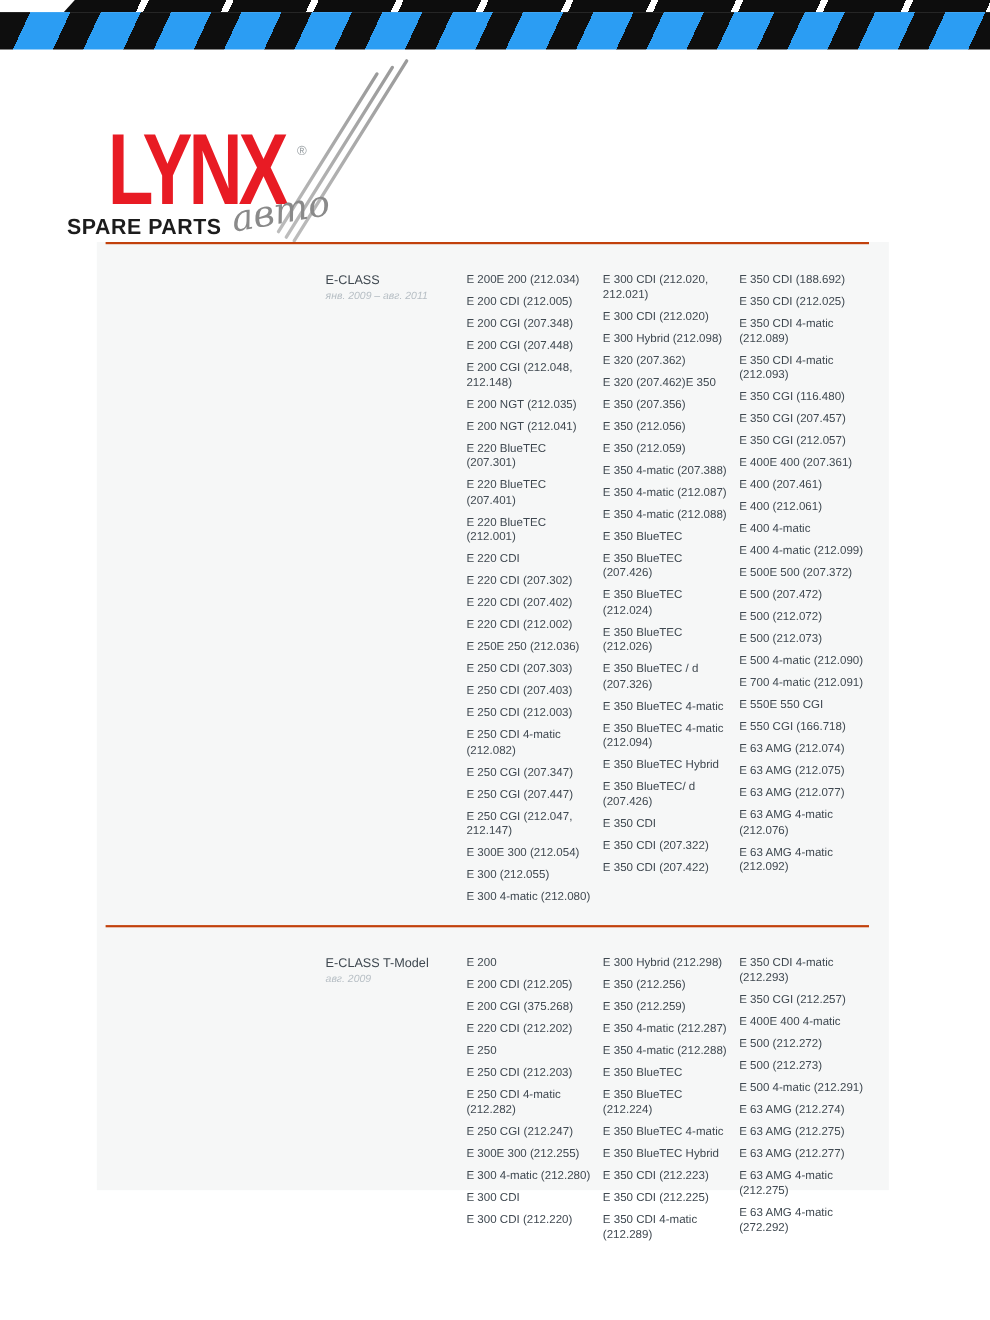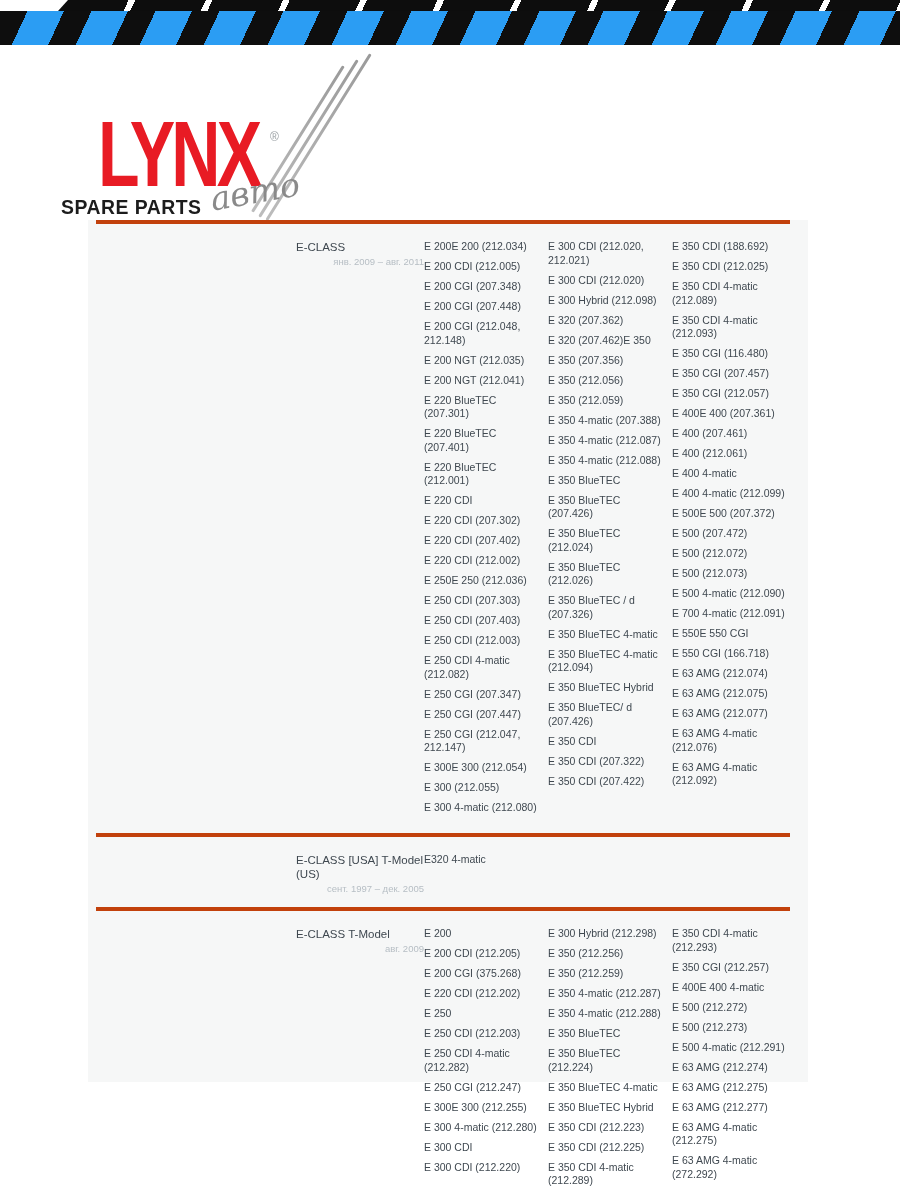--- a/index.html
+++ b/index.html
@@ -43,26 +43,26 @@
   .scratch.s1{left:284px;top:-4px;height:172px;}
   .scratch.s2{left:298px;top:-10px;height:185px;}
   .scratch.s3{left:311px;top:-16px;height:196px;}
   
   .panel{
     position:absolute;left:88px;top:220px;width:720px;height:862px;
     background:#f6f7f7;
   }
   .section{
     display:flex;align-items:flex-start;
-    border-top:4px solid #c2410c;
-    margin:0 18px 0 8px;padding:16px 0 12px;
+    border-top:2px solid #c2410c;
+    margin:0 18px 0 8px;padding:26px 0 12px;
   }
   .sec-head{flex:none;width:128px;margin-left:200px;}
   .sec-title{font-size:11.5px;color:#3f4850;line-height:14px;margin-bottom:2px;white-space:pre-line;}
-  .sec-dates{font-size:9.5px;color:#b6bec4;line-height:12px;text-align:right;}
+  .sec-dates{font-size:9.5px;color:#b6bec4;font-style:italic;line-height:12px;}
   .sec-cols{display:flex;flex:none;}
   .model-col{flex:none;width:124px;}
   .item{
     font-size:10.5px;line-height:13.5px;color:#3f4850;
     margin:0 4px 6.5px 0;white-space:pre-line;
   }
 </style>
 </head>
 <body>
 
@@ -176,32 +176,20 @@
           <div class="item">E 63 AMG (212.077)</div>
           <div class="item">E 63 AMG 4-matic
 (212.076)</div>
           <div class="item">E 63 AMG 4-matic
 (212.092)</div>
         </div>
       </div>
     </div>
     <div class="section">
       <div class="sec-head">
-        <div class="sec-title">E-CLASS [USA] T-Model
-(US)</div>
-        <div class="sec-dates">сент. 1997 – дек. 2005</div>
-      </div>
-      <div class="sec-cols">
-        <div class="model-col">
-          <div class="item">E320 4-matic</div>
-        </div>
-      </div>
-    </div>
-    <div class="section">
-      <div class="sec-head">
         <div class="sec-title">E-CLASS T-Model</div>
         <div class="sec-dates">авг. 2009</div>
       </div>
       <div class="sec-cols">
         <div class="model-col">
           <div class="item">E 200</div>
           <div class="item">E 200 CDI (212.205)</div>
           <div class="item">E 200 CGI (375.268)</div>
           <div class="item">E 220 CDI (212.202)</div>
           <div class="item">E 250</div>

